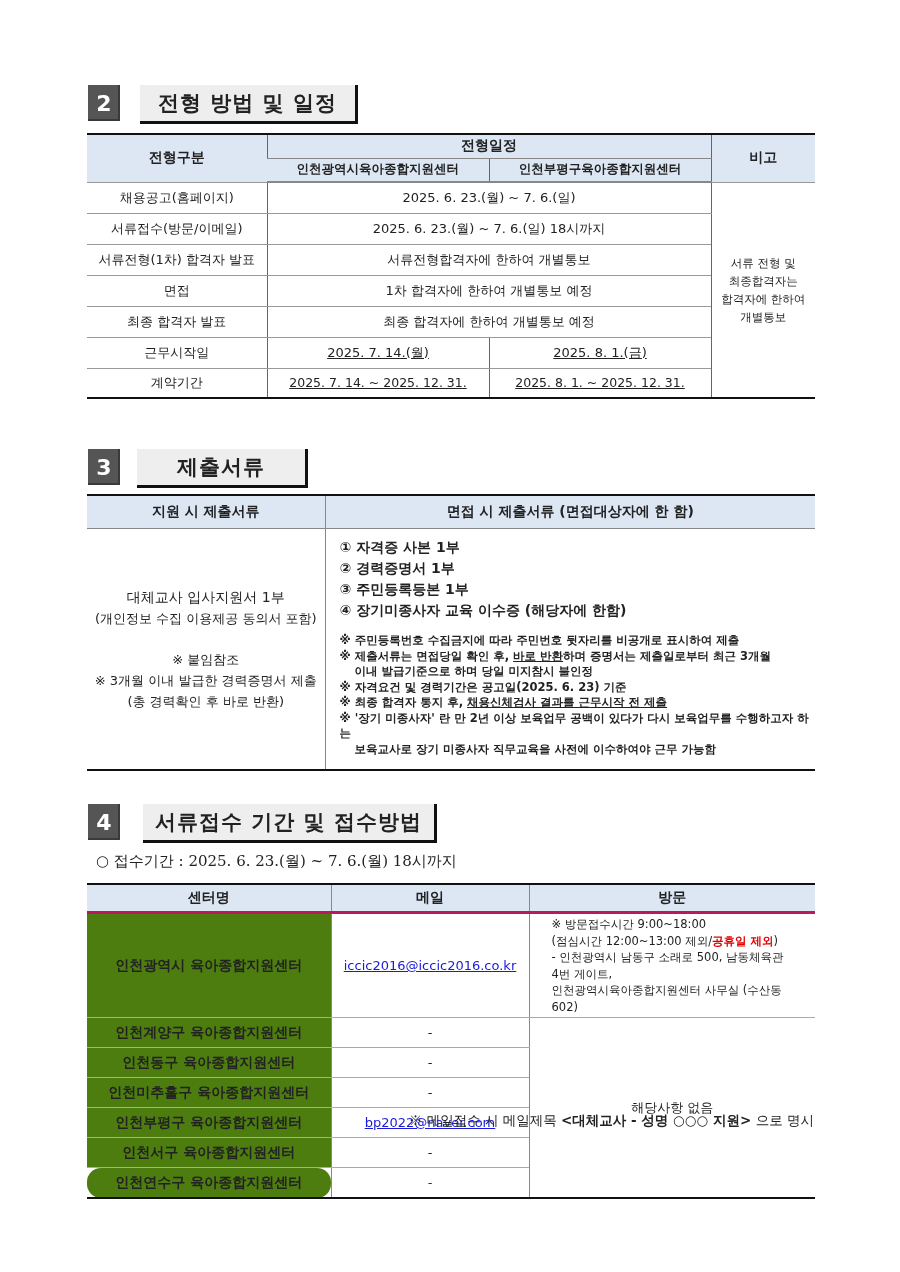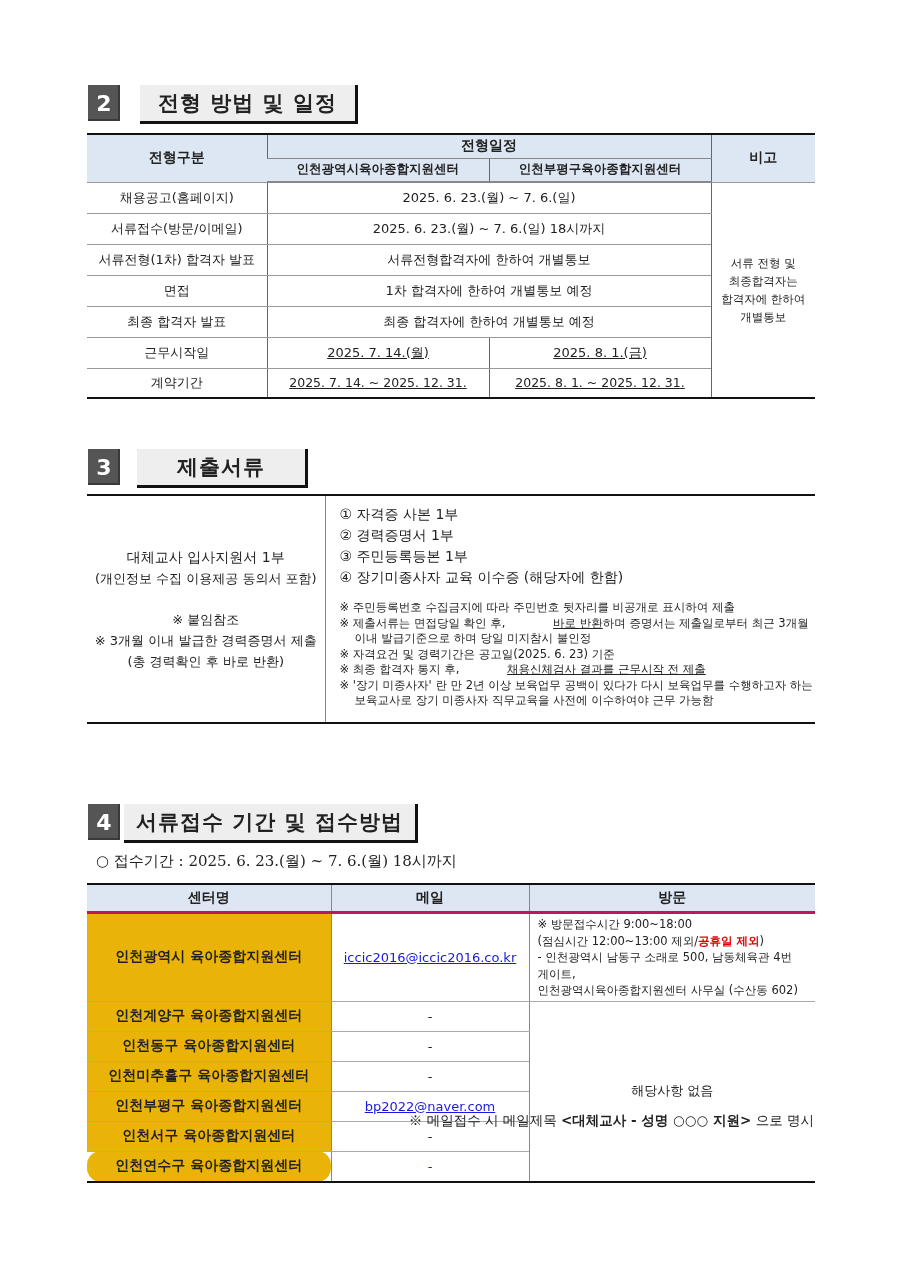--- a/index.html
+++ b/index.html
@@ -8,39 +8,39 @@
   .sec-num { width: 32px; height: 36px; background: #555555; color: #fff; font-weight: bold; font-size: 22px; display: flex; align-items: center; justify-content: center; box-shadow: inset -2px -2px 0 #3a3a3a; }
   .sec-title { margin-left: 20px; height: 36px; background: #eeeeee; padding: 0 18px 0 18px; font-weight: bold; font-size: 21px; display: flex; align-items: center; border-right: 3px solid #111; border-bottom: 3px solid #111; letter-spacing: 1px; }
   table { border-collapse: collapse; position: absolute; left: 87px; width: 728px; font-size: 13px; }
   td, th { text-align: center; vertical-align: middle; padding: 0; }
   .hdr { background: #dde7f4; font-weight: bold; }
   .t2 { top: 133px; border-top: 2px solid #111; border-bottom: 2px solid #111; }
   .t2 th, .t2 td { border-left: 1px solid #666; border-bottom: 1px solid #999; }
   .t2 th:first-child, .t2 td:first-child { border-left: none; }
   .t2 tr.hrow2 th { border-bottom: 2px solid #888; }
   .t2 tr.hrow1 th.grp { border-bottom: 1px solid #888; }
-  .u { text-decoration: underline; margin-left: 44px; }
+  .u { text-decoration: underline; }
   .note-cell { font-size: 11.5px; line-height: 18px; }
   .t3 { top: 494px; border-top: 2px solid #111; border-bottom: 2px solid #111; }
   .t3 th { height: 32px; font-size: 14px; border-bottom: 1px solid #888; }
   .t3 th + th, .t3 td + td { border-left: 1px solid #888; }
   .left-doc { font-size: 13px; line-height: 21px; }
-  .right-doc { text-align: left; padding: 8px 0 4px 14px; vertical-align: top; }
+  .right-doc { text-align: left; padding: 8px 0 12px 14px; vertical-align: top; font-weight: bold; }
   .item { font-size: 14px; line-height: 21px; }
   .notes { margin-top: 12px; font-size: 11.5px; line-height: 15.5px; }
   .notes .indent { padding-left: 15px; }
   .receipt { position: absolute; top: 852px; left: 96px; font-family: "DejaVu Serif", "Liberation Serif", serif; font-size: 15px; }
   .t4 { top: 883px; border-top: 2px solid #111; border-bottom: 2px solid #111; }
   .t4 th { height: 26px; font-size: 14px; border-bottom: 3px solid #be185d; }
   .t4 th + th, .t4 td + td { border-left: 1px solid #888; }
   .t4 td { border-bottom: 1px solid #aaa; height: 29px; }
-  .t4 td.cname { background: #eab308; font-weight: bold; font-size: 14px; }
+  .t4 td.cname { background: #4d7c0f; font-weight: bold; font-size: 14px; }
   .mail { color: #1a1adb; text-decoration: underline; font-size: 13px; }
   .dash { font-size: 13px; }
-  .visit-first { text-align: left; padding: 2px 8px; font-size: 11.5px; line-height: 16.5px; }
+  .visit-first { text-align: left; padding: 2px 22px; font-size: 11.5px; line-height: 16.5px; }
   .red { color: #e00000; font-weight: bold; }
   .footer-note { position: absolute; top: 1112px; right: 86px; font-family: "DejaVu Serif", "Liberation Serif", serif; font-size: 13.5px; }
   .footer-note b { font-family: "DejaVu Sans", "Liberation Sans", sans-serif; }
 </style>
 </head>
 <body>
 
 <div class="section-head" style="top:85px;">
   <div class="sec-num">2</div>
   <div class="sec-title">전형 방법 및 일정</div>
@@ -106,20 +106,24 @@
   <div class="sec-num">3</div>
   <div class="sec-title" style="margin-left:17px; padding:0 40px;">제출서류</div>
 </div>
 
 <table class="t3">
   <colgroup>
       <col style="width:238px">
       <col style="width:490px">
     </colgroup>
   <tbody>
+      <tr>
+    <th class="hdr">지원 시 제출서류</th>
+    <th class="hdr">면접 시 제출서류 (면접대상자에 한 함)</th>
+  </tr>
   <tr style="height:228px;">
     <td class="left-doc">
       <div style="font-size:14px;">대체교사 입사지원서 1부</div>
       <div>(개인정보 수집 이용제공 동의서 포함)</div>
       <div style="height:20px;"></div>
       <div>※ 붙임참조</div>
       <div>※ 3개월 이내 발급한 경력증명서 제출</div>
       <div>(총 경력확인 후 바로 반환)</div>
     </td>
     <td class="right-doc">
@@ -136,21 +140,21 @@
         <div>※ '장기 미종사자' 란 만 2년 이상 보육업무 공백이 있다가 다시 보육업무를 수행하고자 하는</div>
         <div class="indent">보육교사로 장기 미종사자 직무교육을 사전에 이수하여야 근무 가능함</div>
       </div>
     </td>
   </tr>
 </tbody>
   </table>
 
 <div class="section-head" style="top:804px;">
   <div class="sec-num">4</div>
-  <div class="sec-title" style="margin-left:4px; padding:0 12px;">서류접수 기간 및 접수방법</div>
+  <div class="sec-title" style="margin-left:23px; padding:0 12px;">서류접수 기간 및 접수방법</div>
 </div>
 
 <div class="receipt">○ 접수기간 : 2025. 6. 23.(월) ~ 7. 6.(월) 18시까지</div>
 
 <table class="t4">
   <colgroup>
       <col style="width:244px">
       <col style="width:198px">
       <col style="width:286px">
     </colgroup>

